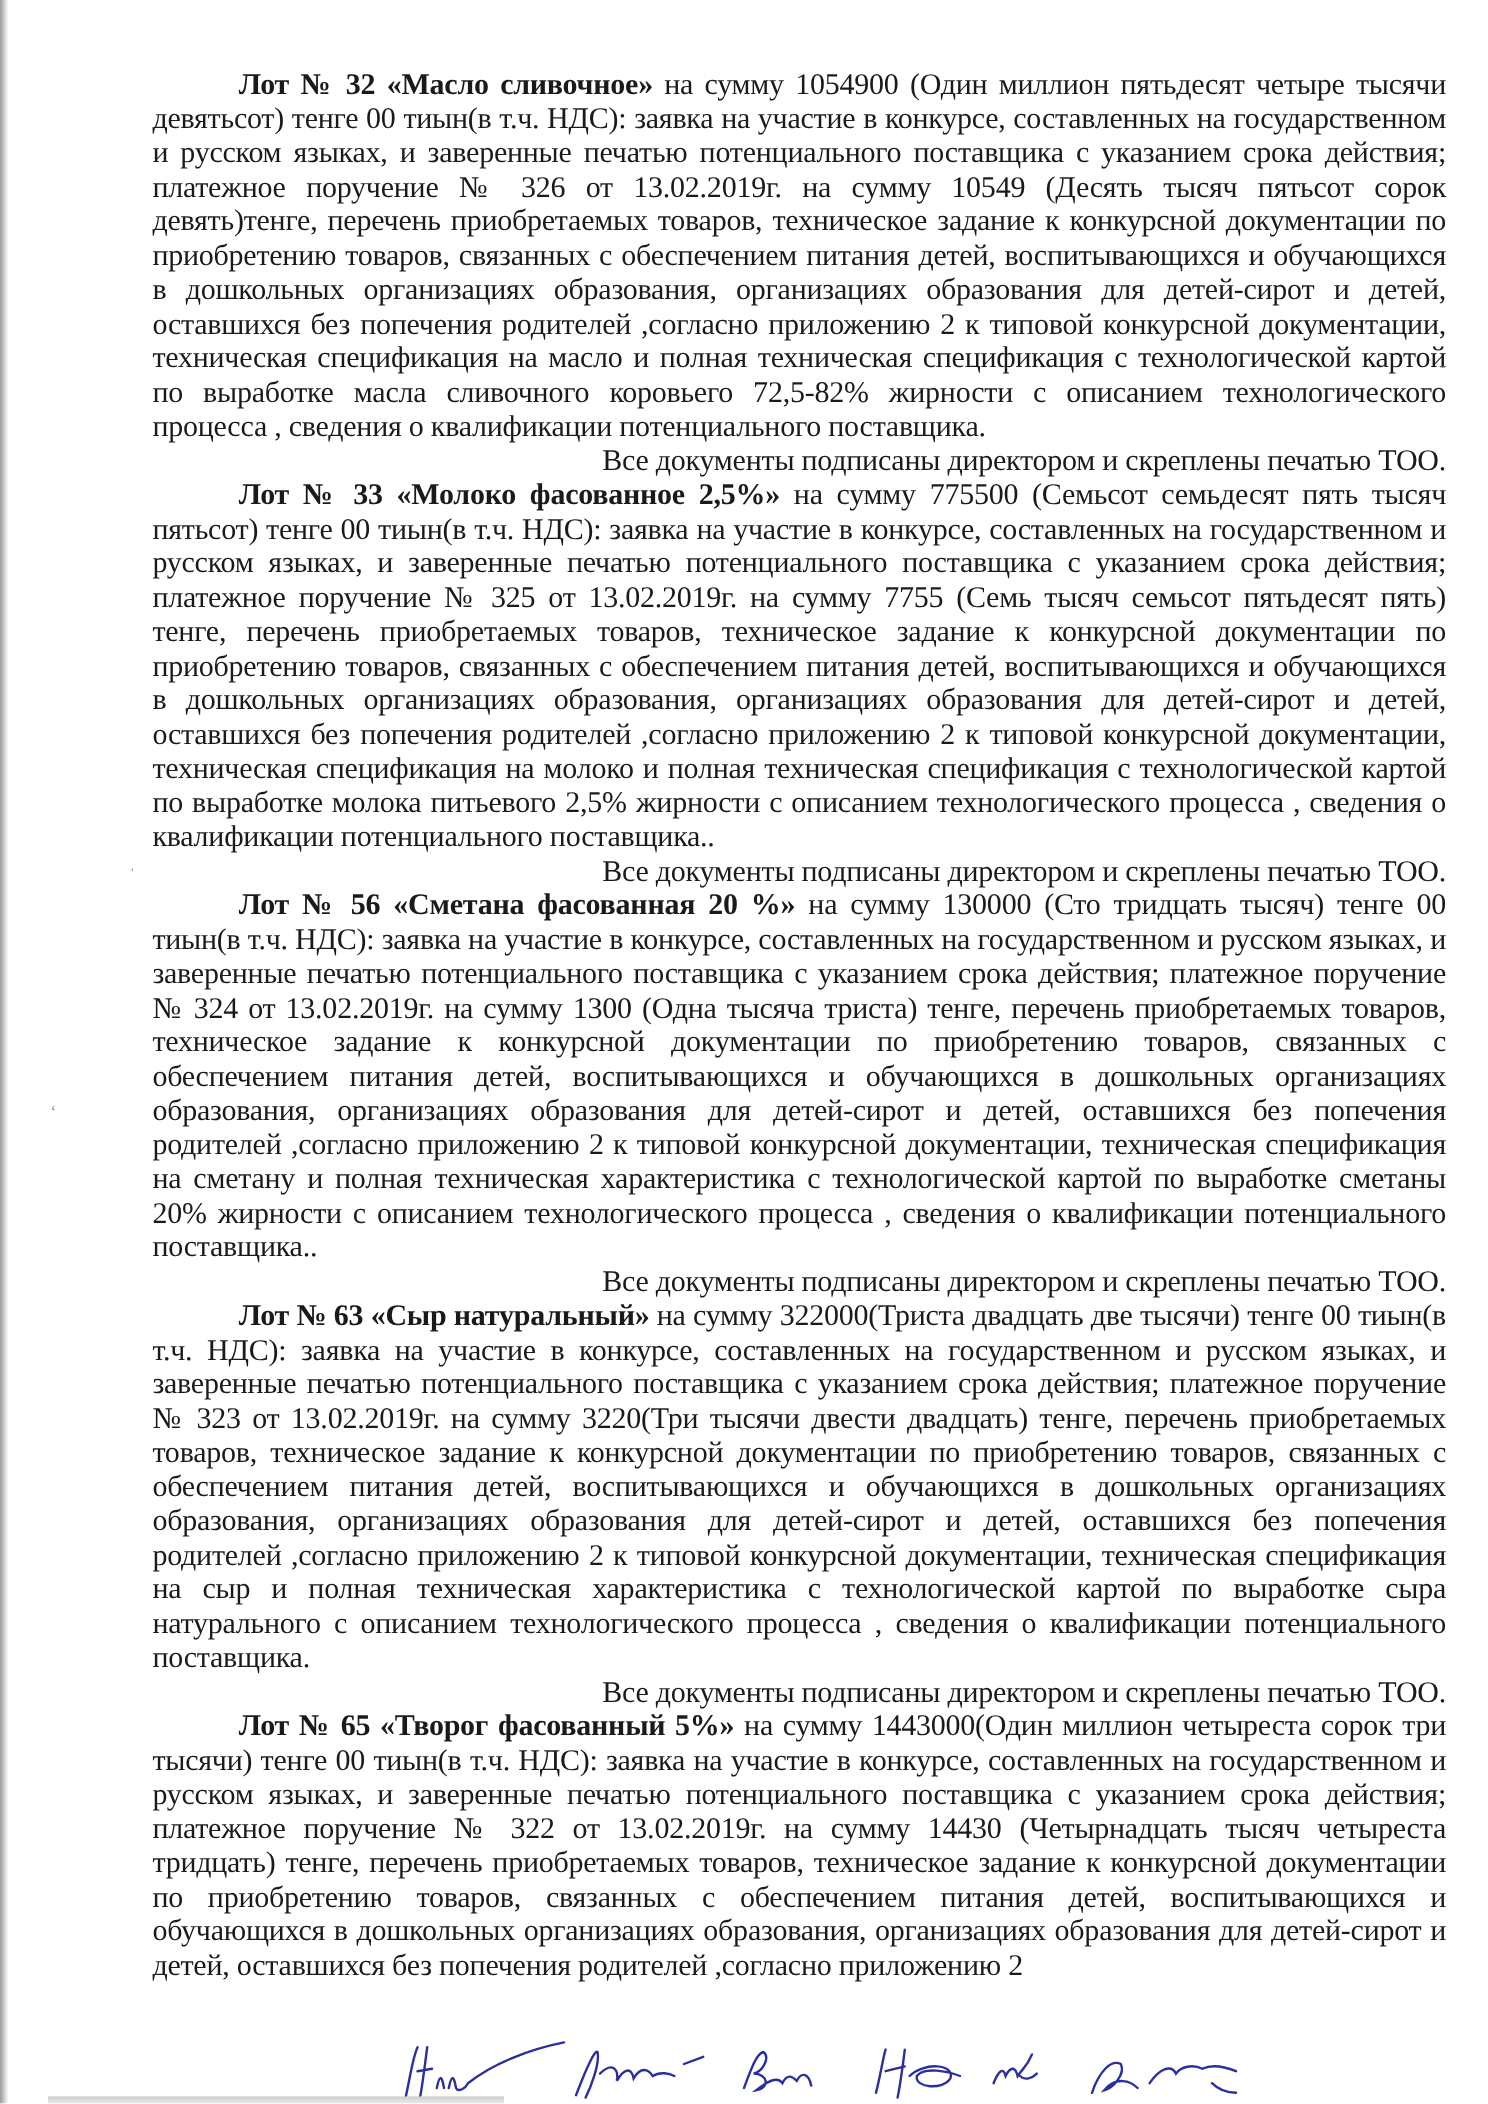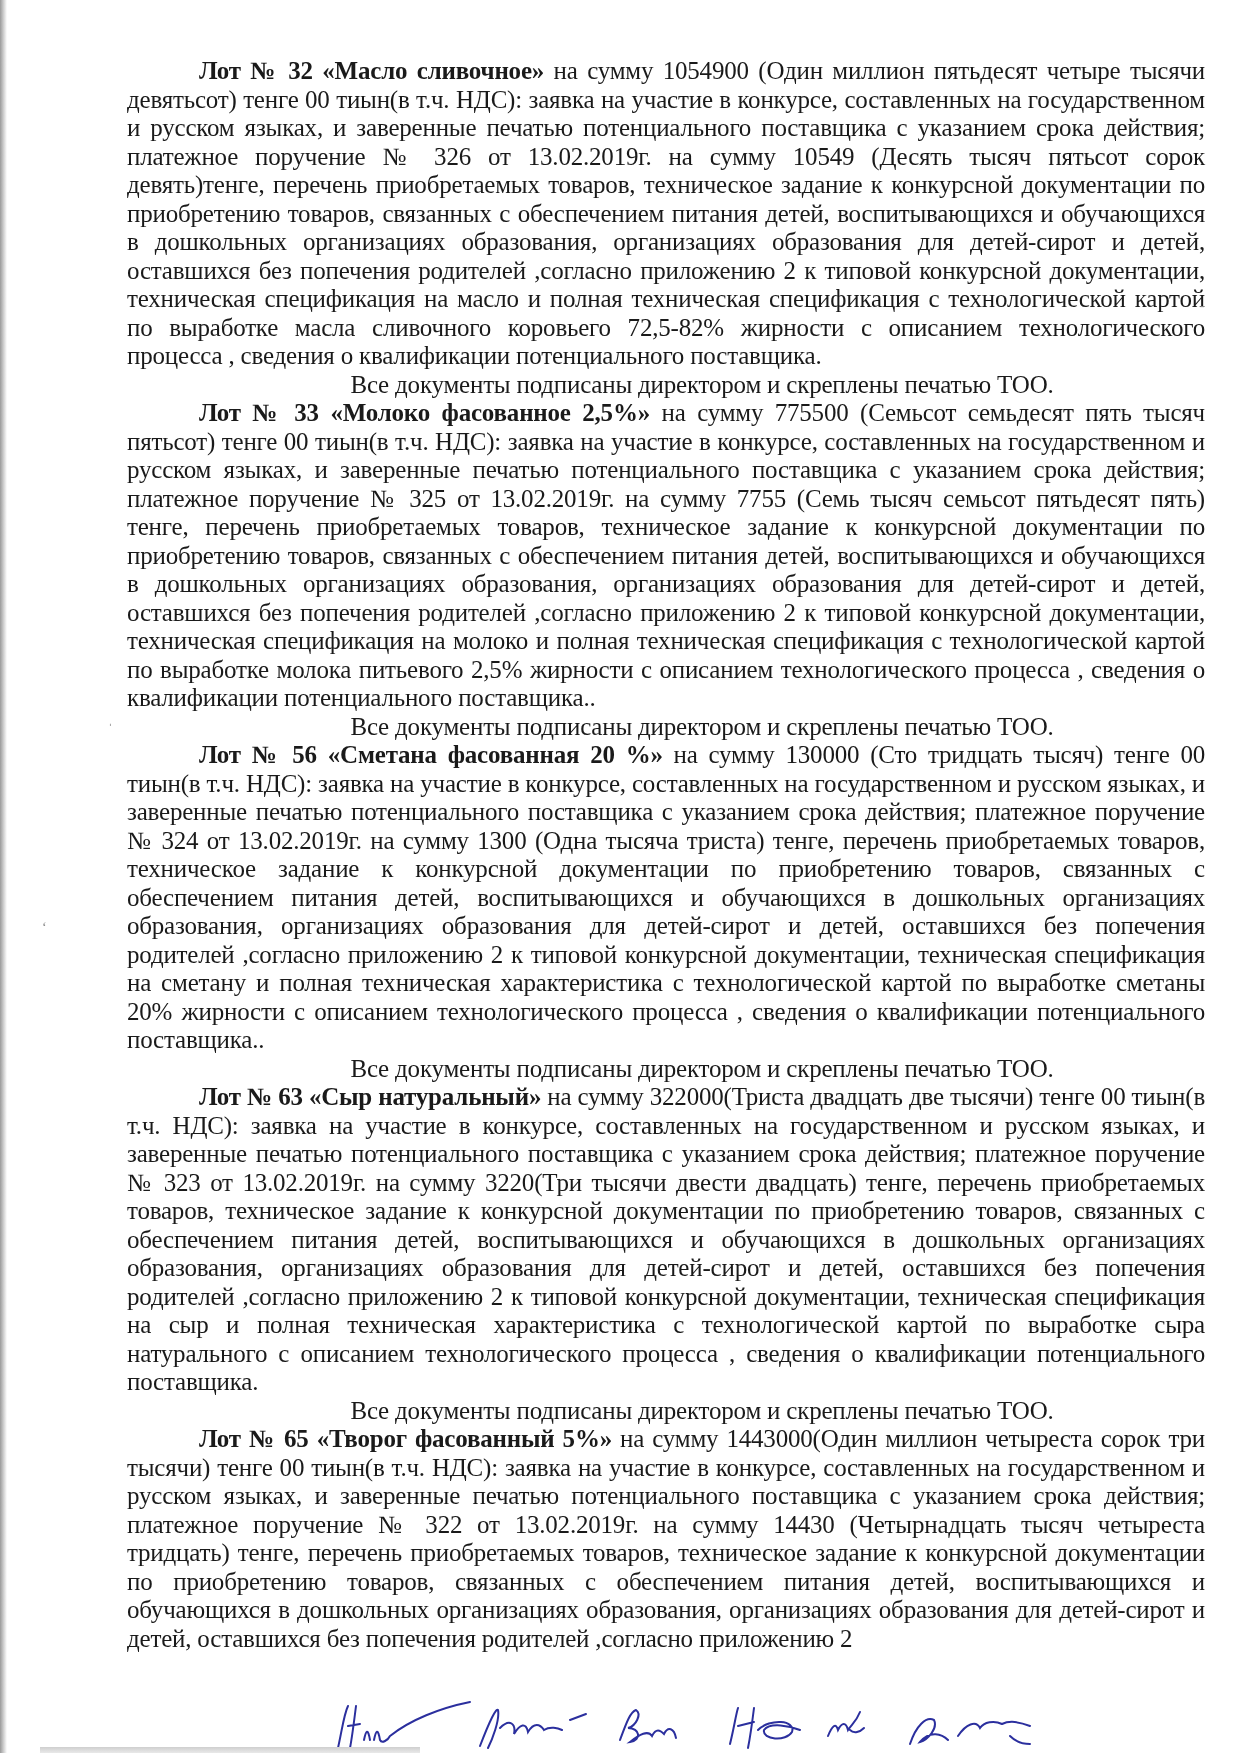--- a/index.html
+++ b/index.html
@@ -11,21 +11,21 @@
     position: absolute; left: 0; top: 0; width: 7px; height: 1753px;
     background: linear-gradient(to right, #9a9a9a, #d8d8d8 60%, #ffffff);
   }
   .page {
     position: absolute; left: 127px; top: 57px; width: 1078px;
   }
   p {
     margin: 0; font-size: 25px; line-height: 28.5px; text-align: justify;
     text-indent: 72px; letter-spacing: -0.2px;
   }
-  p.signed { text-align: center; }
+  p.signed { text-align: right; }
   b { font-weight: bold; }
   .signatures {
     position: absolute; left: 330px; top: 1700px; width: 880px; height: 52px;
   }
   .signatures svg { width: 880px; height: 52px; }
   .bottom-bar {
     position: absolute; left: 40px; top: 1747px; width: 380px; height: 6px;
     background: linear-gradient(#cfcfcf, #e9e9e9);
   }
   .speck { position: absolute; color: #8a8a8a; font-size: 14px; }

